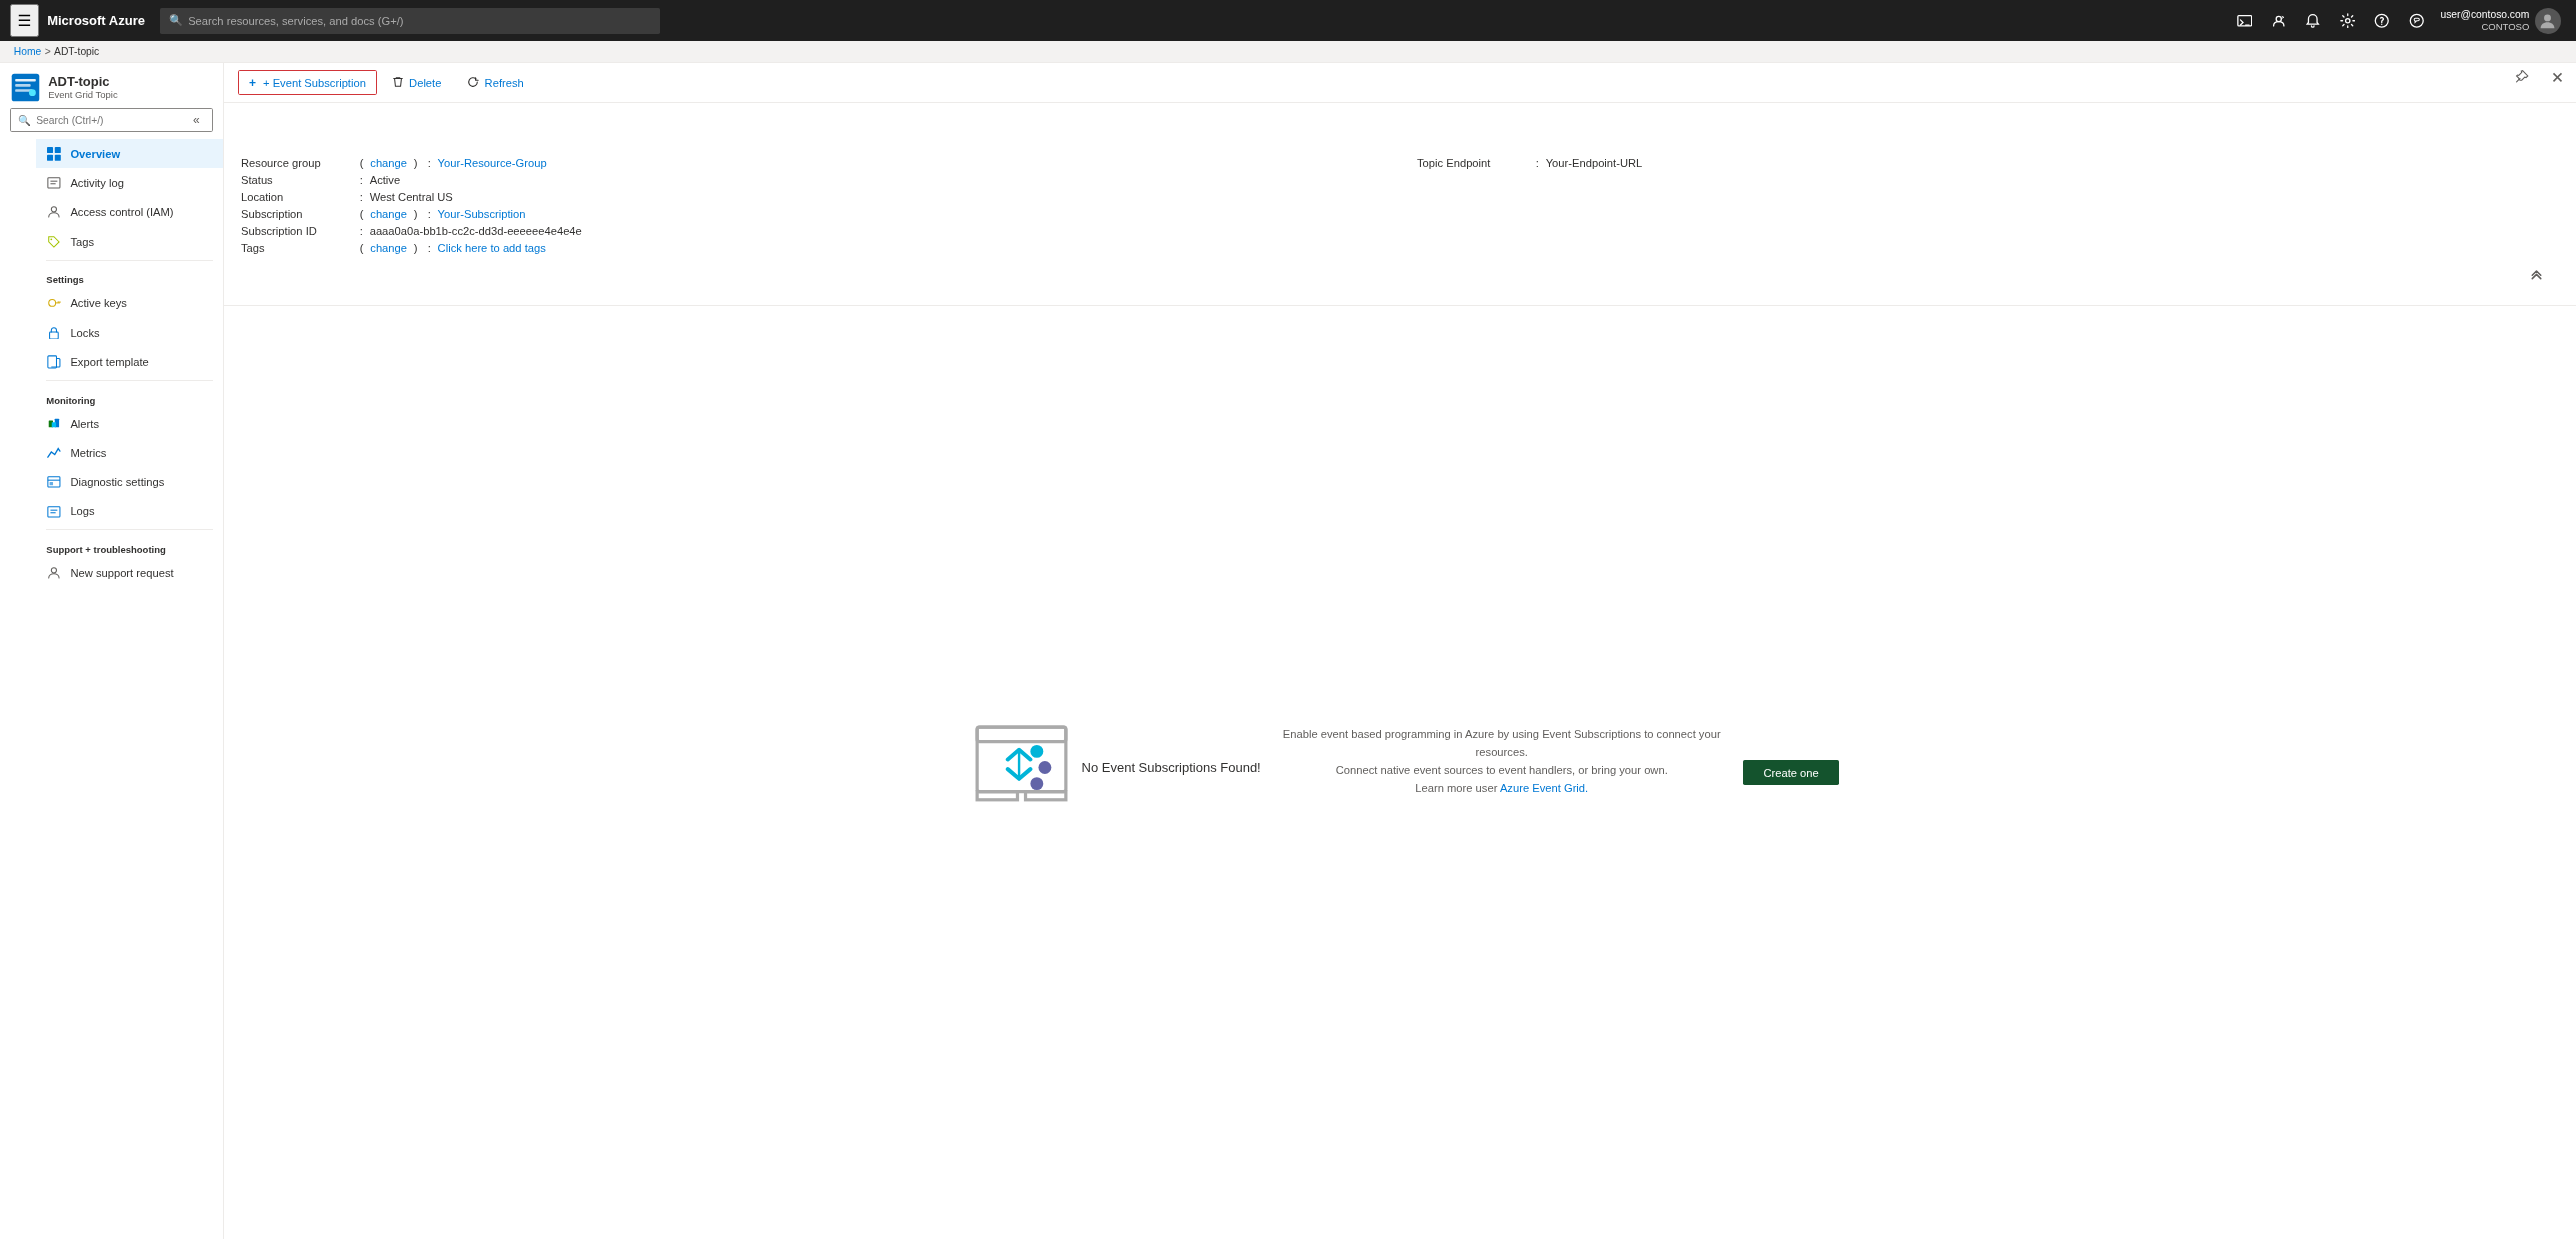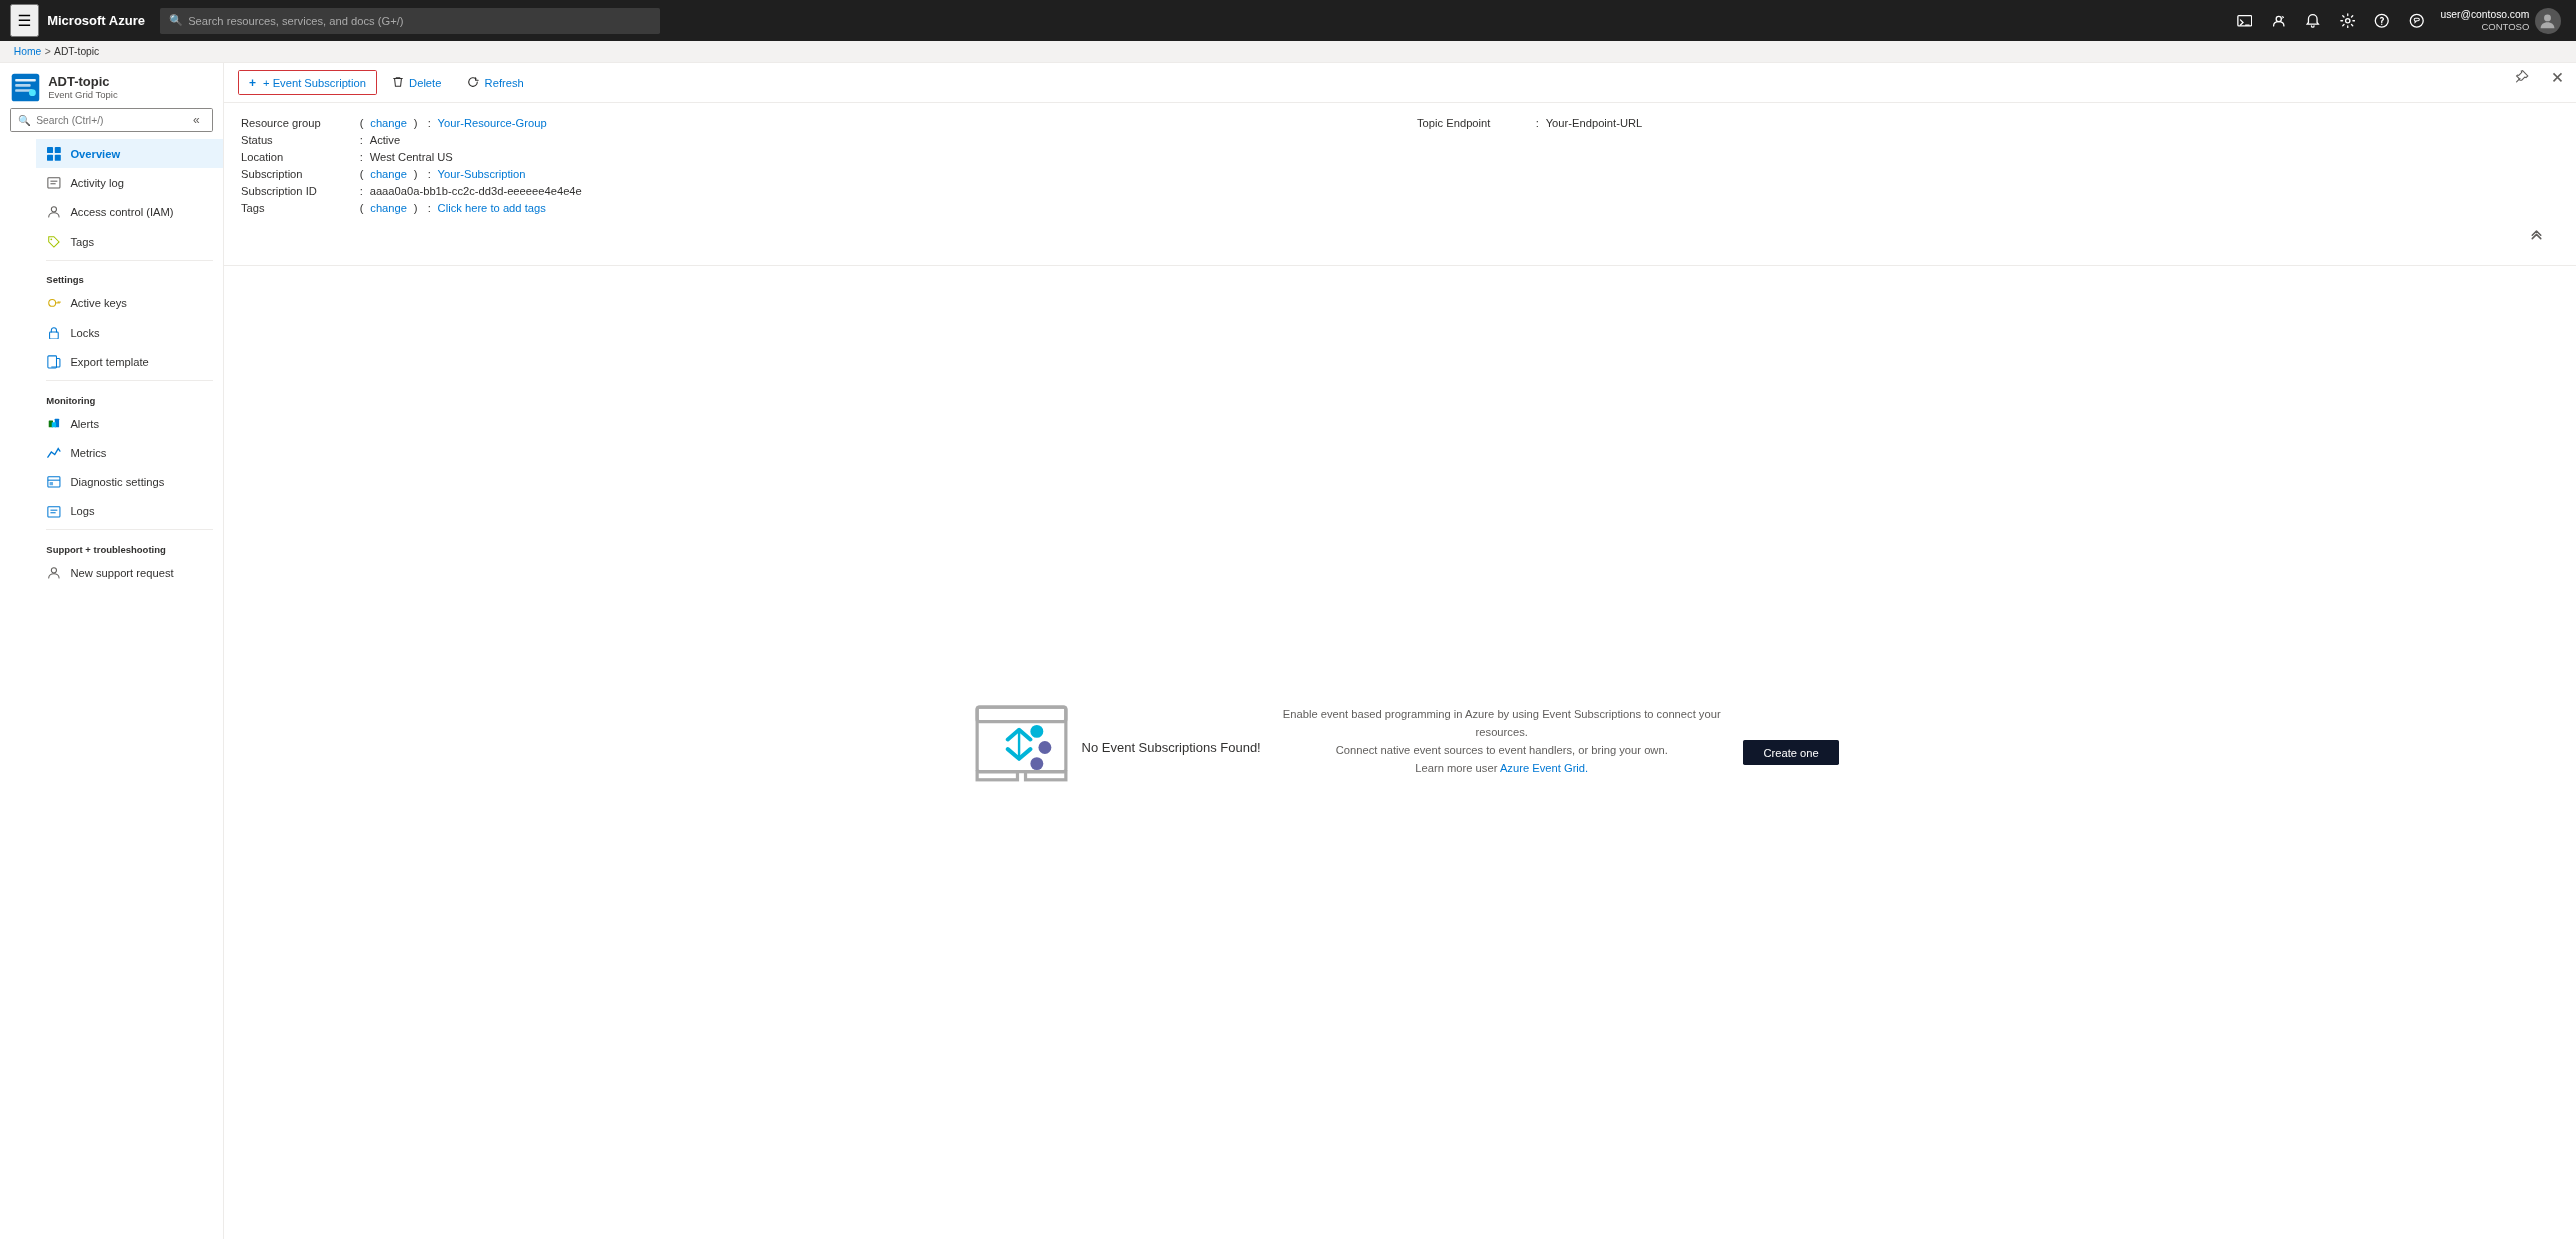--- a/index.html
+++ b/index.html
@@ -89,39 +89,39 @@
     }
     .toolbar-btn.primary {
       border: 1.7px solid #d13438; color: #0078d4;
     }
 
     
     .info-panel {
       padding: 13.8px 17px; border-bottom: 0.9px solid #edebe9; background: #fff; flex-shrink: 0;
     }
     .info-grid {
-      display: grid; grid-template-columns: 1fr 1fr; gap: 1px 34px;
+      display: grid; grid-template-columns: 1fr 1fr; gap: 1px 34px; margin-top: 40px;
     }
     .info-row { display: flex; align-items: flex-start; gap: 3.4px; margin-bottom: 5.2px; }
     .info-label { color: #323130; font-size: 11.2px; white-space: nowrap; min-width: 112px; }
     .info-colon { color: #323130; margin: 0 3.4px; }
     .info-value { color: #323130; font-size: 11.2px; }
     .info-link { color: #0078d4; text-decoration: none; }
 
     
     .empty-state {
       flex: 1; display: flex; flex-direction: row; align-items: center;
       justify-content: center; padding: 34px; text-align: center;
     }
     .empty-icon { margin-bottom: 17px; }
     .empty-title { font-size: 13px; color: #323130; margin-bottom: 10.3px; font-weight: 400; }
     .empty-desc { font-size: 11.2px; color: #605e5c; line-height: 1.6; max-width: 482px; margin-bottom: 20.7px; }
     .empty-desc a { color: #0078d4; text-decoration: none; }
     .create-btn {
-      background: #0f172a; color: #fff; border: none; padding: 6.9px 20.7px;
+      background: #14532d; color: #fff; border: none; padding: 6.9px 20.7px;
       font-size: 11.2px; cursor: pointer; border-radius: 1.7px; font-family: inherit; text-align: center;
     }
 
     
     .event-grid-empty-icon svg { width: 121px; height: 121px; }
 
     .sidebar-header-row {
       display: flex; align-items: center; padding: 8.6px 10.3px 5.2px;
     }
     .pin-btn {

